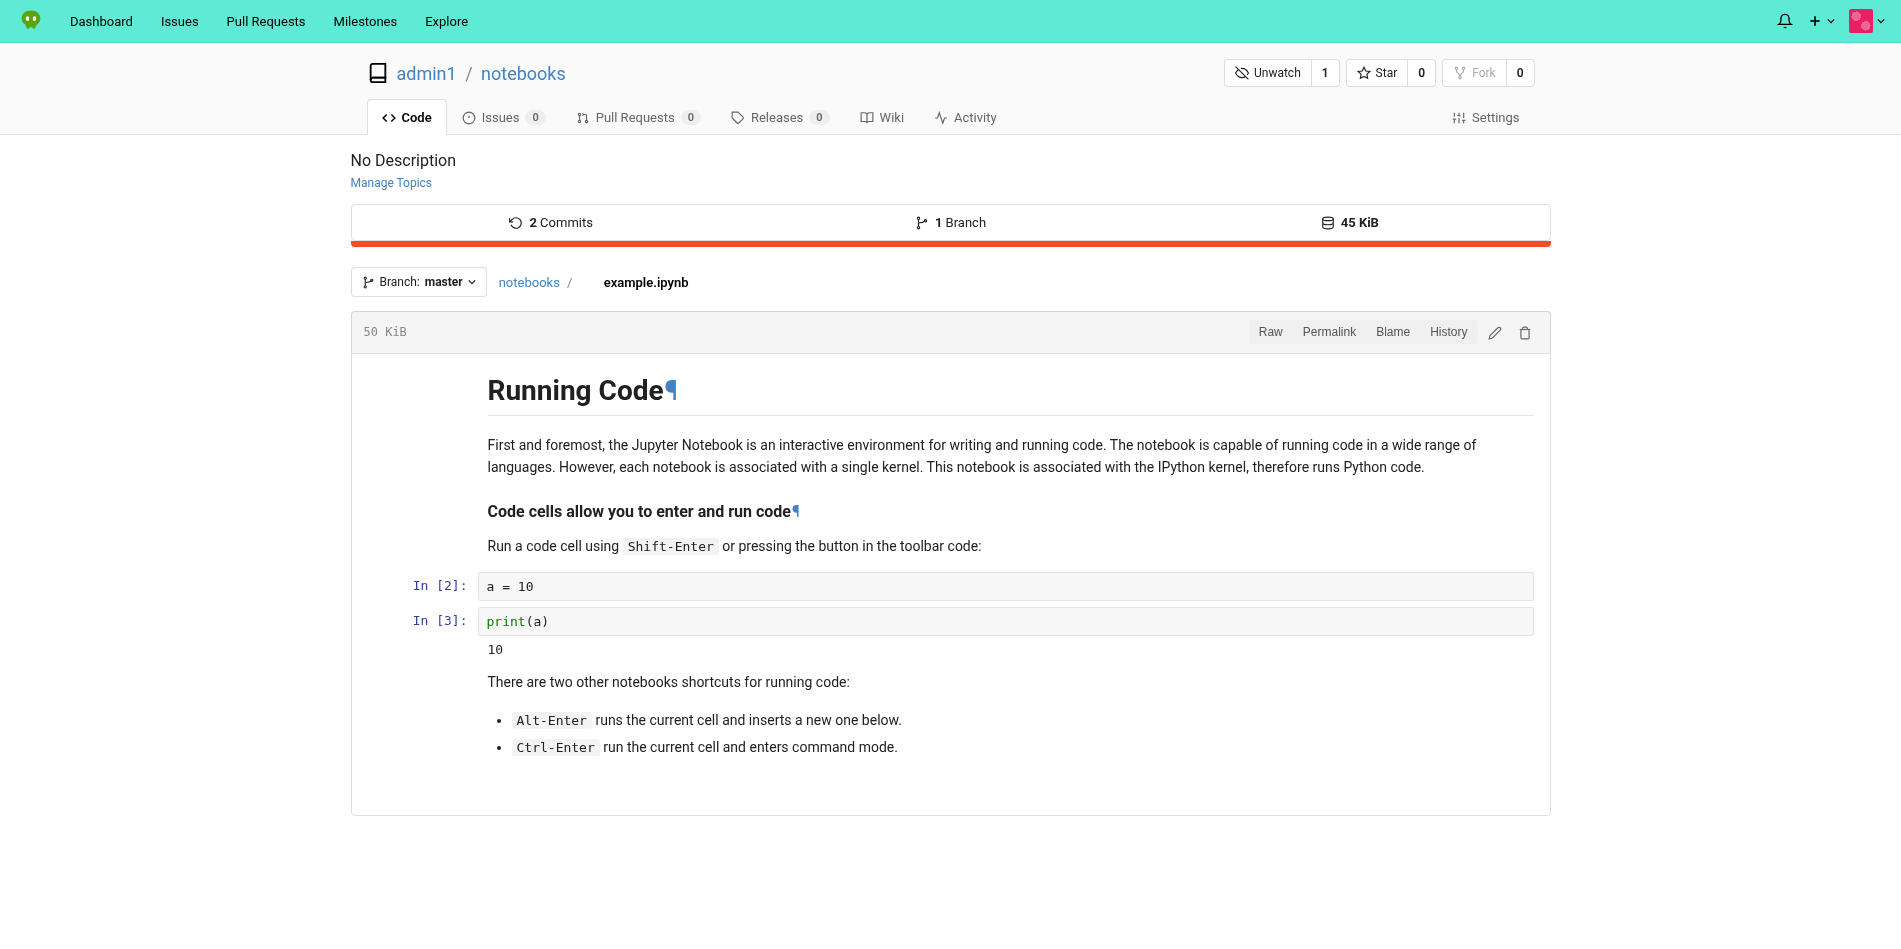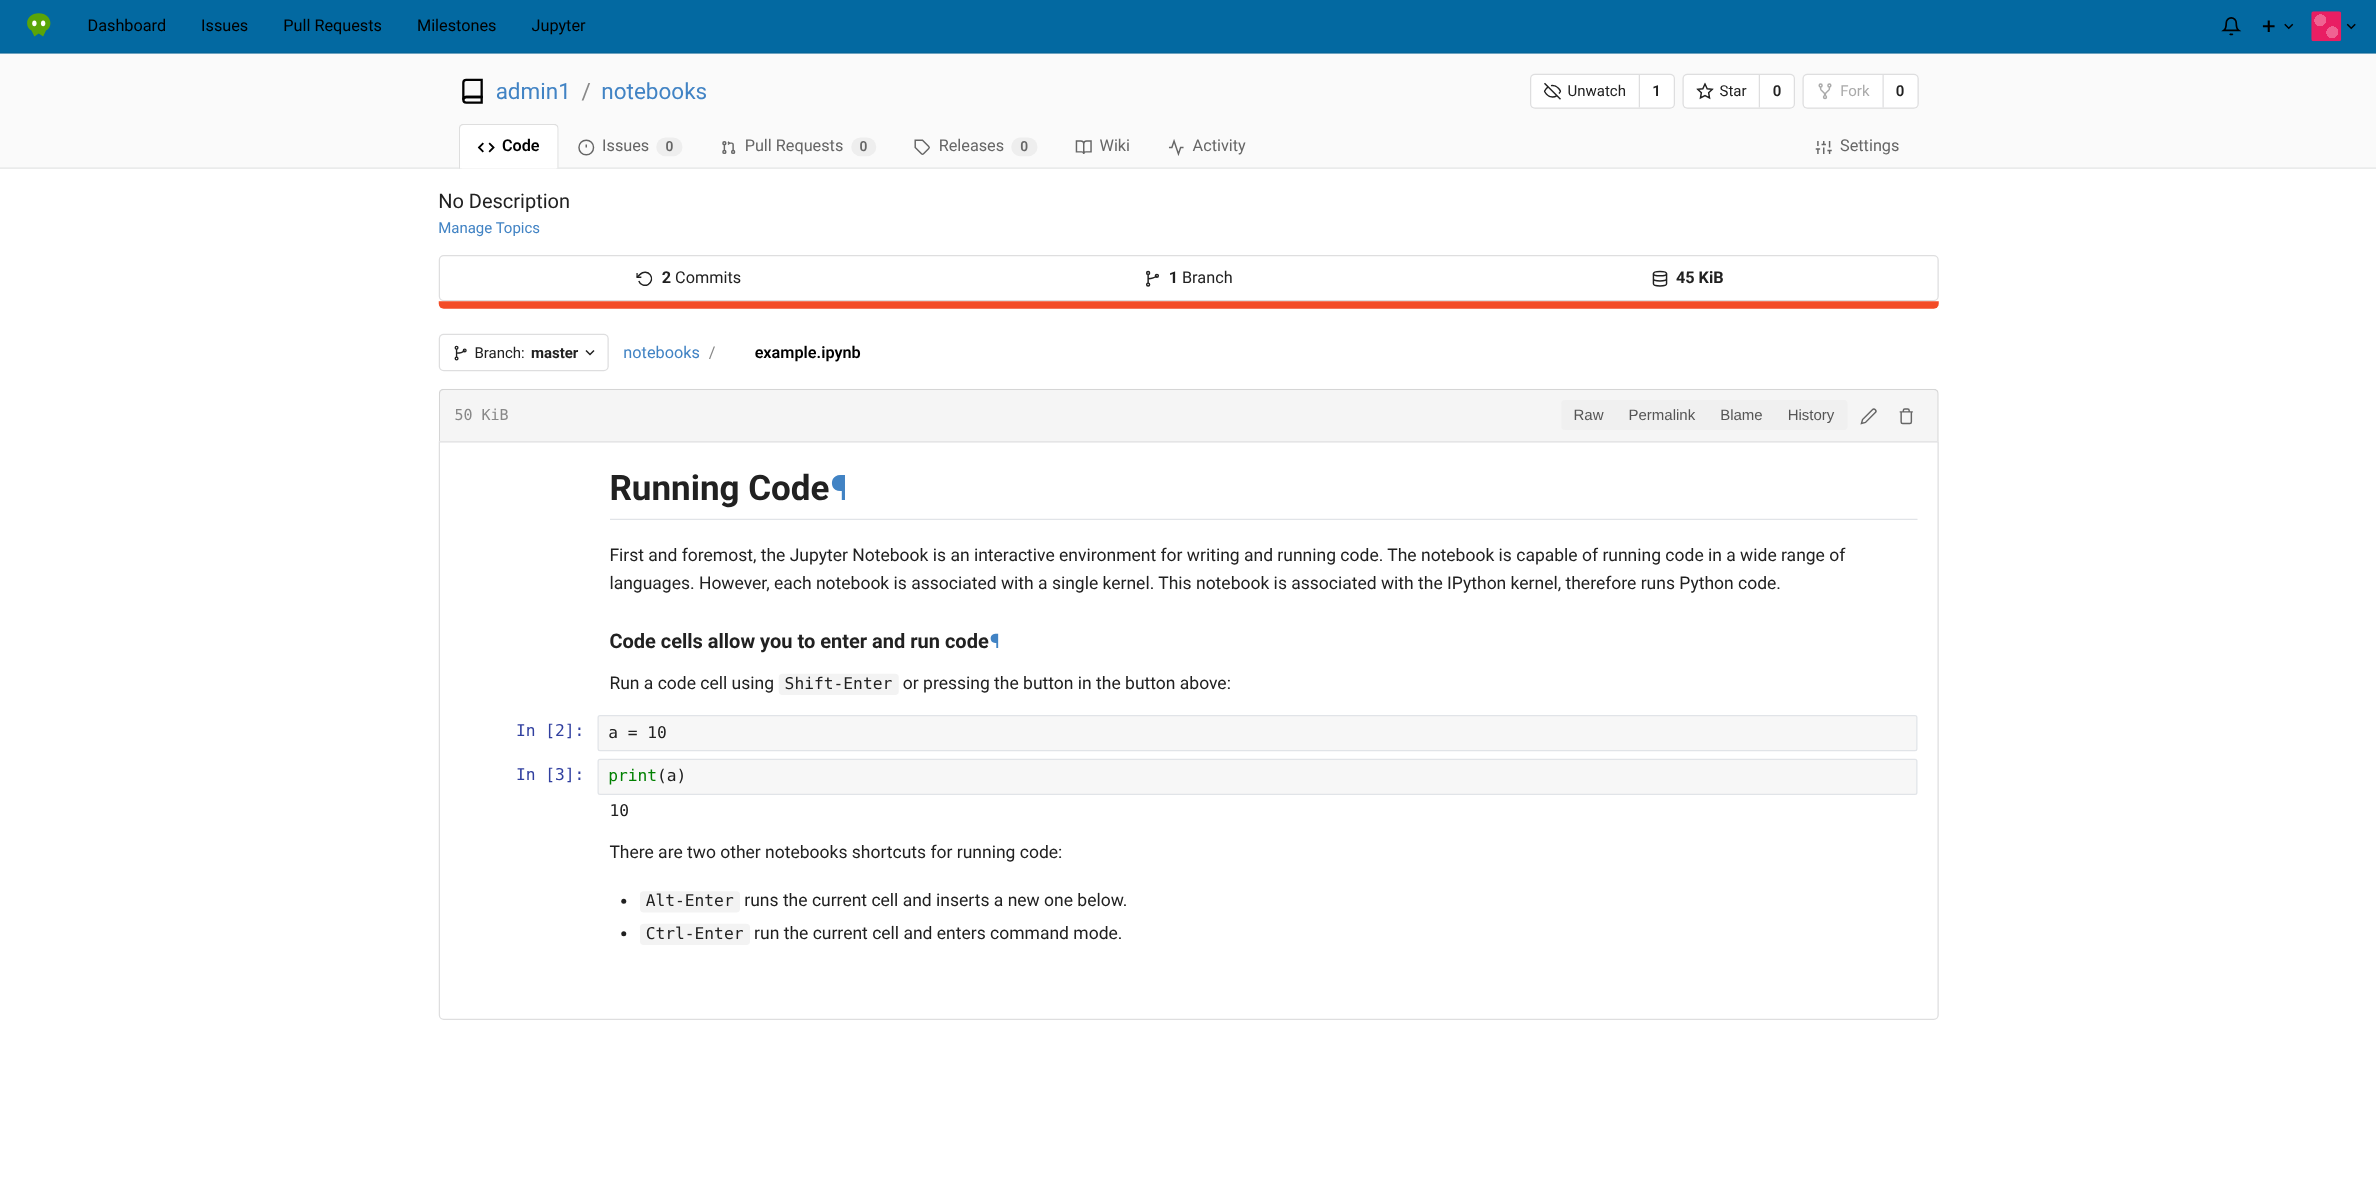--- a/index.html
+++ b/index.html
@@ -1,20 +1,20 @@
 <!DOCTYPE html>
 <html><head>
 <meta charset="utf-8">
 <style>
 * { box-sizing: border-box; margin: 0; padding: 0; }
 body { font-family: -apple-system, BlinkMacSystemFont, "Segoe UI", Roboto, Helvetica, Arial, sans-serif; font-size: 14px; color: #212121; background: #fff; }
 a { color: #4183c4; text-decoration: none; }
 
 
-.navbar { display: flex; align-items: center; padding: 0 16px; height: 43px; border-bottom: 1px solid rgba(34,36,38,.1); background: #0369a1; }
+.navbar { display: flex; align-items: center; padding: 0 16px; height: 43px; border-bottom: 1px solid rgba(34,36,38,.1); background: #5eead4; }
 .logo { width: 30px; height: 30px; margin-right: 12px; display: flex; align-items: center; justify-content: center; }
 .nav-links { display: flex; gap: 4px; }
 .nav-links a { color: #000; padding: 10px 12px; font-size: 13px; }
 .nav-right { margin-left: auto; display: flex; align-items: center; gap: 14px; }
 .nav-icon { color: #000; cursor: pointer; display: flex; align-items: center; gap: 4px; }
 .avatar { width: 24px; height: 24px; background: #e91e63; border-radius: 2px; background-image: radial-gradient(circle at 30% 30%, #f06292 20%, transparent 20%), radial-gradient(circle at 70% 70%, #f06292 20%, transparent 20%); }
 
 
 .repo-header { background: #fafafa; border-bottom: 1px solid rgba(34,36,38,.1); }
 .container { max-width: 1200px; margin: 0 auto; padding: 0 16px; }
@@ -86,21 +86,21 @@
         <path fill="#5aa509" d="M4 10c0-4 3-7 8-7s8 3 8 7c0 2-1 4-3 5l-2 4-3-2-3 2-2-4c-2-1-3-3-3-5z"></path>
         <ellipse cx="9" cy="10" rx="1.5" ry="2" fill="#fff"></ellipse>
         <ellipse cx="15" cy="10" rx="1.5" ry="2" fill="#fff"></ellipse>
       </svg>
   </div>
   <div class="nav-links">
     <a href="#">Dashboard</a>
     <a href="#">Issues</a>
     <a href="#">Pull Requests</a>
     <a href="#">Milestones</a>
-    <a href="#">Jupyter</a>
+    <a href="#">Explore</a>
   </div>
   <div class="nav-right">
     <span class="nav-icon">
       <svg width="16" height="16" viewBox="0 0 24 24" fill="none" stroke="currentColor" stroke-width="2">
           <path d="M18 8A6 6 0 0 0 6 8c0 7-3 9-3 9h18s-3-2-3-9"></path>
           <path d="M13.7 21a2 2 0 0 1-3.4 0"></path>
         </svg>
     </span>
     <span class="nav-icon">
       <svg width="16" height="16" viewBox="0 0 24 24" fill="none" stroke="currentColor" stroke-width="2.5">
@@ -308,21 +308,21 @@
           </svg>
       </span>
     </div>
   </div>
 
   <div class="file-content">
     <div class="notebook">
       <h1><span>Running Code</span><a href="#" class="pilcrow">¶</a></h1>
       <p>First and foremost, the Jupyter Notebook is an interactive environment for writing and running code. The notebook is capable of running code in a wide range of languages. However, each notebook is associated with a single kernel. This notebook is associated with the IPython kernel, therefore runs Python code.</p>
       <h2><span>Code cells allow you to enter and run code</span><a href="#" class="pilcrow">¶</a></h2>
-      <p><span>Run a code cell using </span><code class="inline">Shift-Enter</code><span> or pressing the button in the button above:</span></p>
+      <p><span>Run a code cell using </span><code class="inline">Shift-Enter</code><span> or pressing the button in the toolbar code:</span></p>
 
       <div class="code-cell">
         <div class="prompt">In [2]:</div>
         <div class="code-input">a = 10</div>
       </div>
 
       <div class="code-cell">
         <div class="prompt">In [3]:</div>
         <div class="code-input"><span class="kw">print</span><span>(a)</span></div>
       </div>

